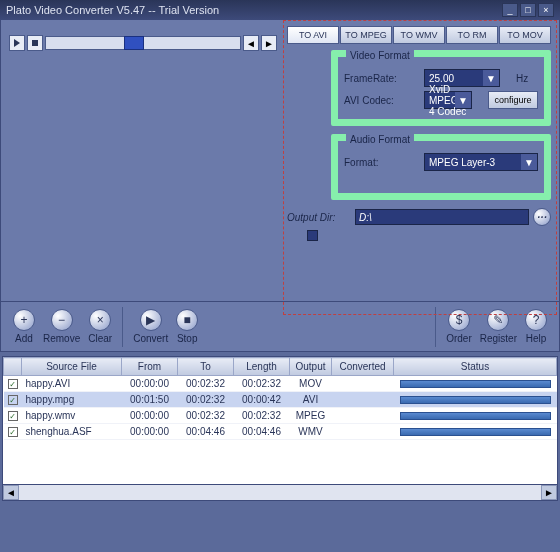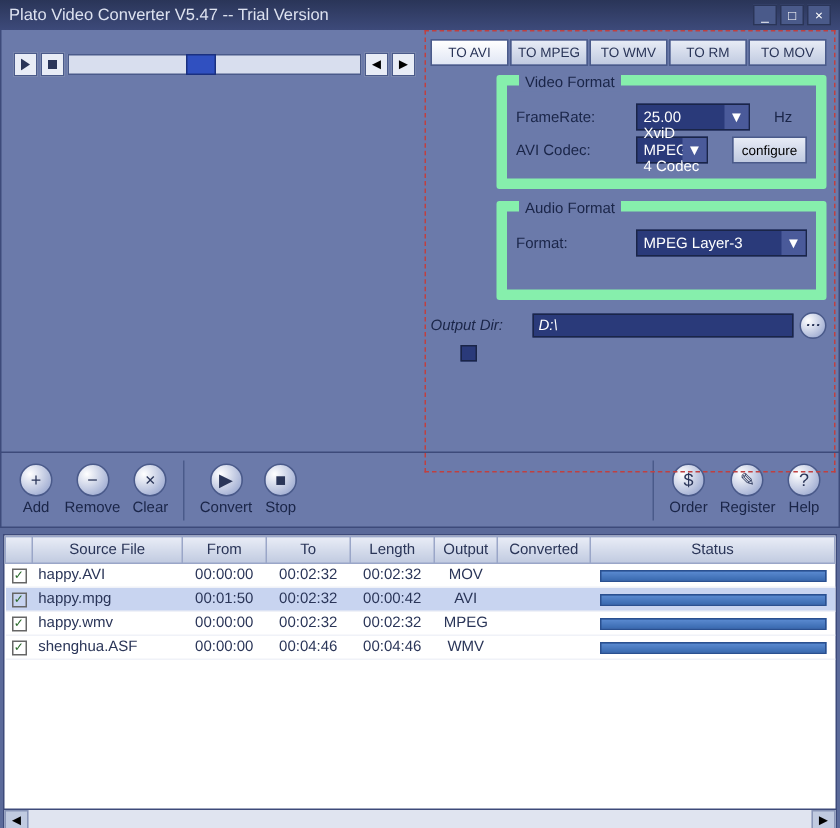--- a/index.html
+++ b/index.html
@@ -56,21 +56,21 @@
 .chklabel { color:#1a2548; font-weight:bold; font-size:10px; }
 
 .toolbar { height: 50px; background: #6b7aaa; border: 1px solid #3d4a7a; border-top: none; display:flex; align-items:center; padding: 0 6px; }
 .btngroup { display:flex; gap: 8px; padding: 0 6px; }
 .divider { width:1px; height:40px; background:#4a5a8a; margin:0 4px; }
 .iconbtn { display:flex; flex-direction:column; align-items:center; gap:2px; cursor:pointer; }
 .iconbtn .circle { width:22px; height:22px; border-radius:50%; background: radial-gradient(circle at 30% 30%, #fff, #8a9ac8); border:1px solid #4a5a8a; display:flex; align-items:center; justify-content:center; color:#2a3558; font-size:12px; }
 .iconbtn .lbl { color:#1a2548; font-size:10px; }
 .spacer { flex:1; }
 
-.tablewrap { margin: 4px 2px 0; background:#fff; border:1px solid #3d4a7a; height: 184px; overflow:auto; position:relative; }
+.tablewrap { margin: 4px 2px 0; background:#fff; border:1px solid #3d4a7a; height: 129px; overflow:auto; position:relative; }
 table { width: 100%; border-collapse: collapse; table-layout: fixed; }
 th { background: linear-gradient(to bottom,#e8ecf6,#c0cae0); border:1px solid #9aa6c8; height:18px; font-size:10px; color:#2a3558; font-weight:normal; }
 td { border-bottom:1px solid #f0f2f8; height:16px; font-size:10px; color:#2a3558; text-align:center; padding:0 2px; }
 td.left { text-align:left; padding-left:4px; }
 tr.selrow td { background:#c8d4f0; }
 .chk { width:10px; height:10px; border:1px solid #666; display:inline-flex; align-items:center; justify-content:center; font-size:8px; color:#2a6a2a; }
 .pbar { height:8px; background: linear-gradient(to bottom,#5a8ad0,#3a6ab0); border:1px solid #2a5090; margin:0 4px; }
 
 .hscroll { height:16px; background:#e0e4f0; border:1px solid #3d4a7a; border-top:none; margin:0 2px; display:flex; }
 .hscroll .arrow { width:16px; background:#c0cae0; border:1px solid #8a96b8; display:flex; align-items:center; justify-content:center; }

